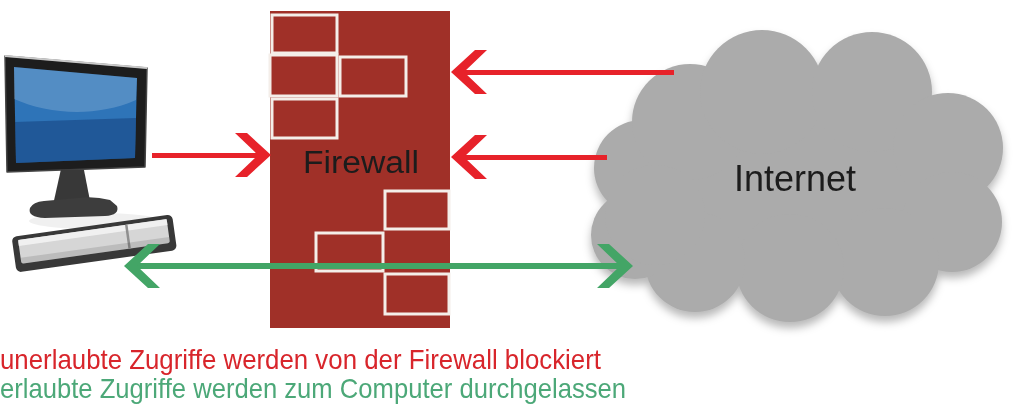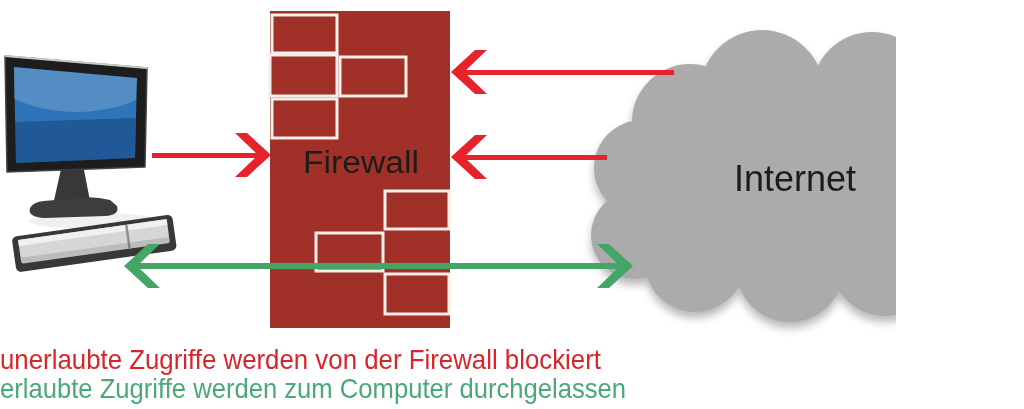--- a/index.html
+++ b/index.html
@@ -1,18 +1,18 @@
 <!DOCTYPE html>
 <html><head>
 <meta charset="utf-8">
 <style>
   html, body { margin: 0; padding: 0; background: #ffffff; }
   .canvas {
     position: relative;
-    width: 896px;
+    width: 1024px;
     height: 409px;
     background: #ffffff;
     overflow: hidden;
   }
   svg { display: block; }
   svg text {
     font-family: "Liberation Sans", sans-serif;
   }
   .cloud-shadow { filter: drop-shadow(0px 6px 4px rgba(0,0,0,0.28)); }
 </style>

